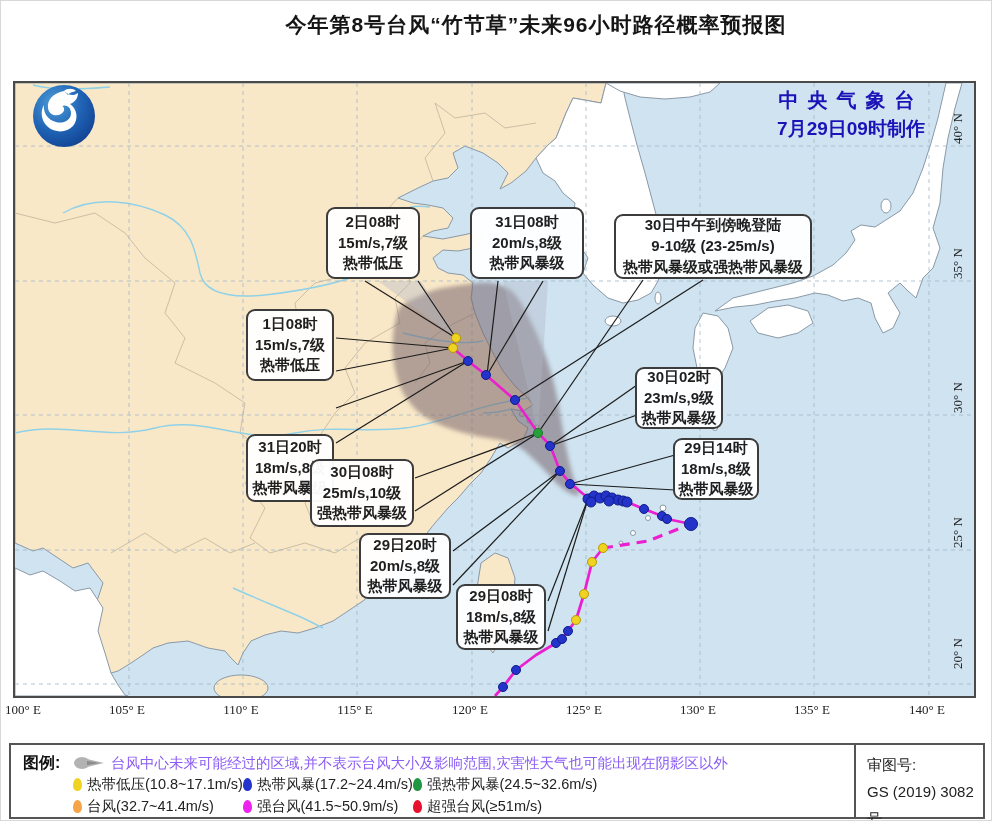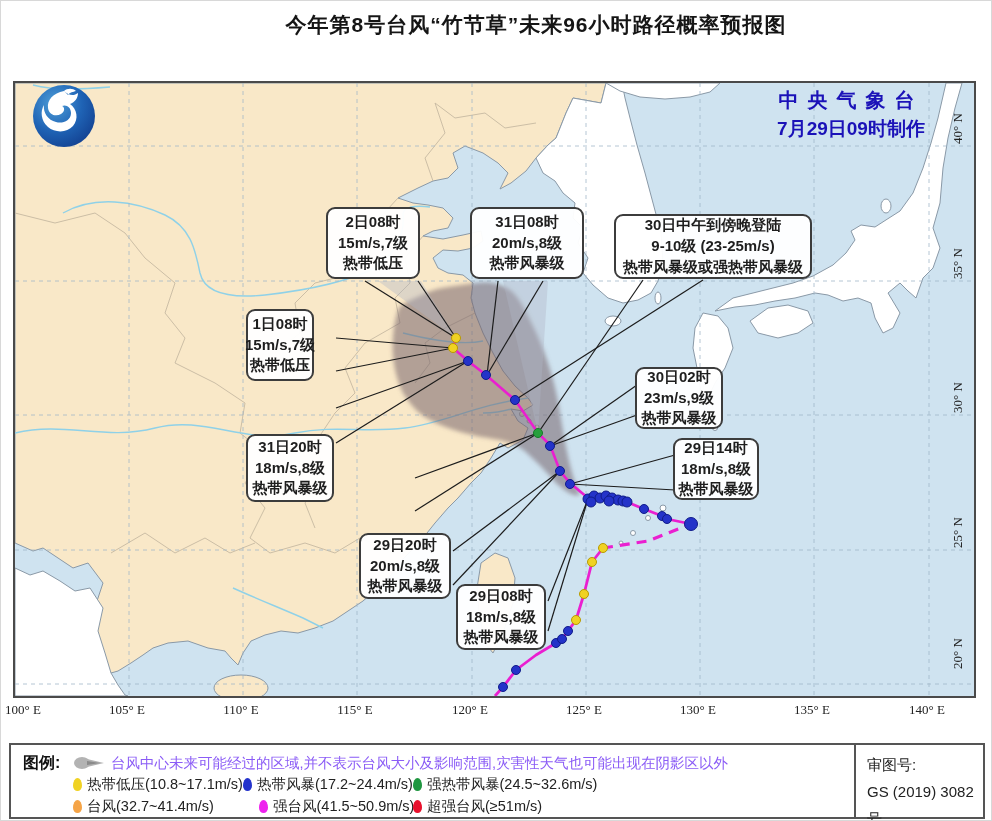--- a/index.html
+++ b/index.html
@@ -263,29 +263,34 @@
   <div class="callout" style="left:469px;top:206px;width:114px;height:72px;">
     <span>31日08时</span>
       <span>20m/s,8级</span>
       <span>热带风暴级</span>
   </div>
   <div class="callout" style="left:613px;top:213px;width:198px;height:65px;">
     <span>30日中午到傍晚登陆</span>
       <span>9-10级 (23-25m/s)</span>
       <span>热带风暴级或强热带风暴级</span>
   </div>
-  <div class="callout" style="left:245px;top:308px;width:68px;height:72px;">
+  <div class="callout" style="left:245px;top:308px;width:88px;height:72px;">
     <span>1日08时</span>
       <span>15m/s,7级</span>
       <span>热带低压</span>
   </div>
   <div class="callout" style="left:245px;top:386px;width:88px;height:68px;margin-top:47px;">
     <span>31日20时</span>
       <span>18m/s,8级</span>
       <span>热带风暴级</span>
+  </div>
+  <div class="callout" style="left:309px;top:458px;width:104px;height:68px;">
+    <span>30日08时</span>
+      <span>25m/s,10级</span>
+      <span>强热带风暴级</span>
   </div>
   <div class="callout" style="left:358px;top:532px;width:92px;height:66px;">
     <span>29日20时</span>
       <span>20m/s,8级</span>
       <span>热带风暴级</span>
   </div>
   <div class="callout" style="left:455px;top:583px;width:90px;height:66px;">
     <span>29日08时</span>
       <span>18m/s,8级</span>
       <span>热带风暴级</span>
@@ -332,21 +337,21 @@
     <svg class="cone-glyph" width="34" height="16">
       <ellipse cx="9" cy="8" rx="8" ry="6" fill="#b3b3b3"></ellipse>
       <polygon points="12,3.5 31,8 12,12.5" fill="#b3b3b3"></polygon>
       <polygon points="14,6 27,8 14,10" fill="#8b8b8b"></polygon>
     </svg>
     <span class="lg-desc">台风中心未来可能经过的区域,并不表示台风大小及影响范围,灾害性天气也可能出现在阴影区以外</span>
     <span class="lg-item" style="left:62px;top:30px;"><span class="dot" style="background: rgb(240, 210, 35);"></span><span>热带低压(10.8~17.1m/s)</span></span>
     <span class="lg-item" style="left:232px;top:30px;"><span class="dot" style="background: rgb(36, 51, 204);"></span><span>热带风暴(17.2~24.4m/s)</span></span>
     <span class="lg-item" style="left:402px;top:30px;"><span class="dot" style="background: rgb(31, 150, 64);"></span><span>强热带风暴(24.5~32.6m/s)</span></span>
     <span class="lg-item" style="left:62px;top:52px;"><span class="dot" style="background: rgb(245, 164, 71);"></span><span>台风(32.7~41.4m/s)</span></span>
-    <span class="lg-item" style="left:248px;top:52px;"><span class="dot" style="background: rgb(238, 34, 238);"></span><span>强台风(41.5~50.9m/s)</span></span>
+    <span class="lg-item" style="left:232px;top:52px;"><span class="dot" style="background: rgb(238, 34, 238);"></span><span>强台风(41.5~50.9m/s)</span></span>
     <span class="lg-item" style="left:402px;top:52px;"><span class="dot" style="background: rgb(232, 17, 45);"></span><span>超强台风(≥51m/s)</span></span>
     <div class="divider"></div>
     <div class="approval">
       <div>审图号:</div>
       <div>GS (2019) 3082号</div>
     </div>
   </div>
 </div>
 
 </body></html>

